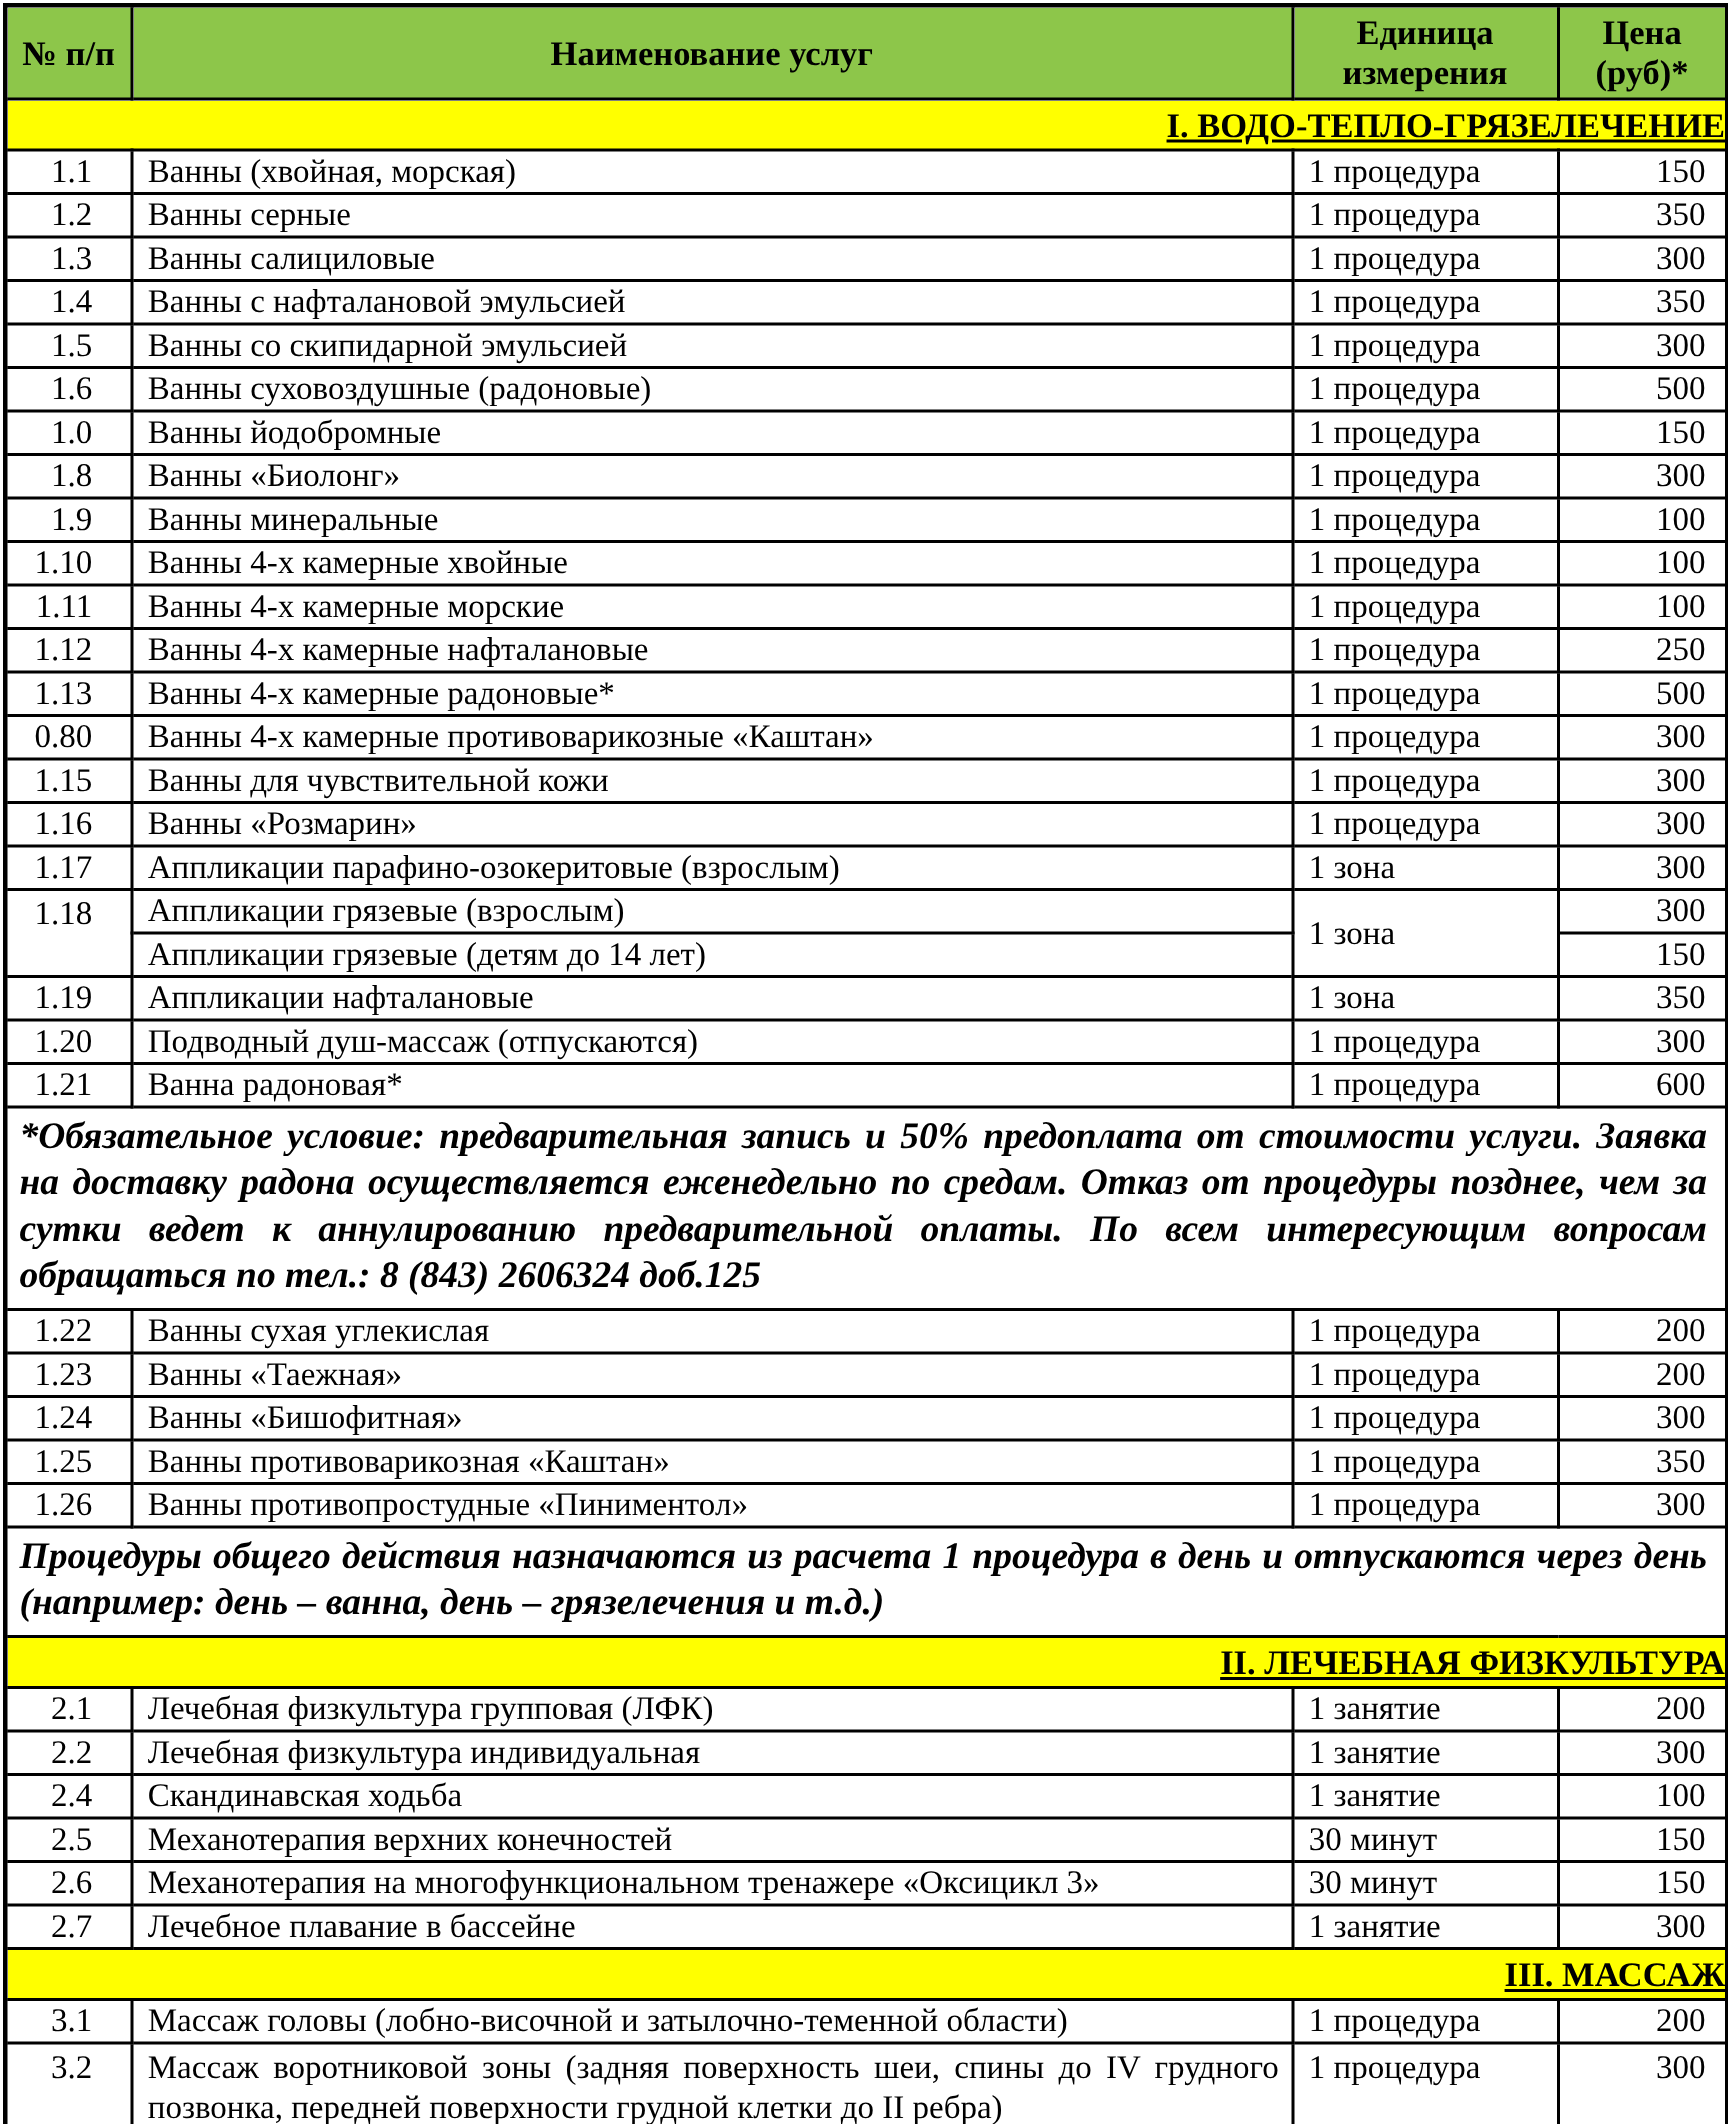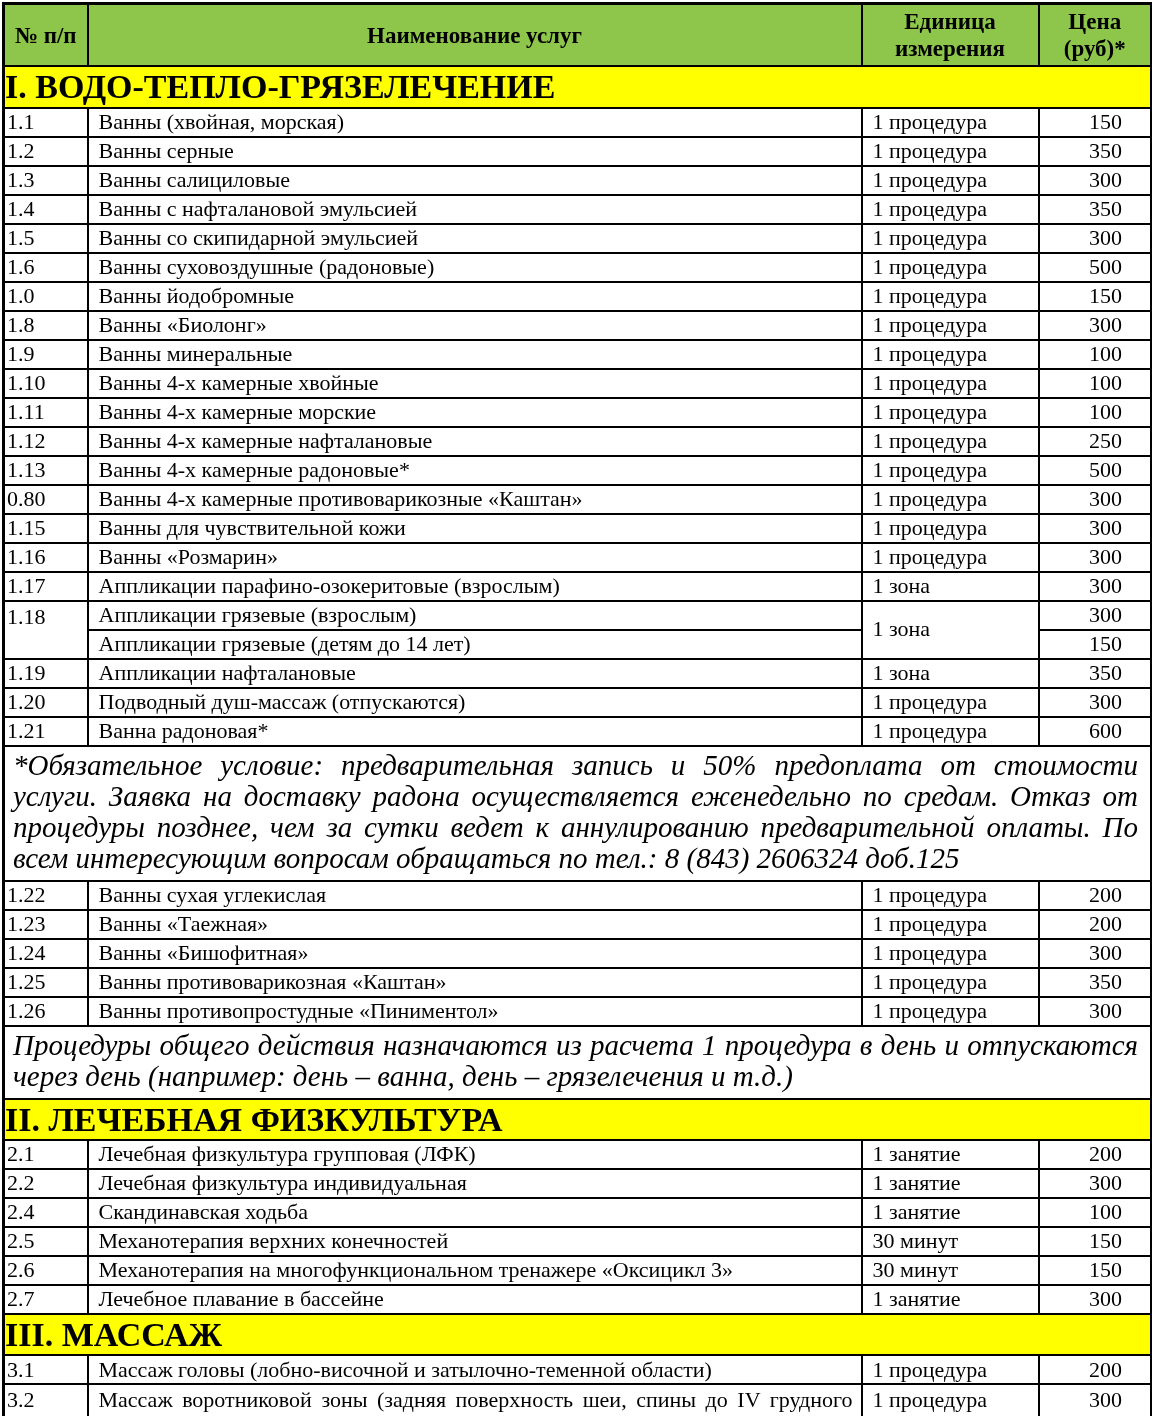--- a/index.html
+++ b/index.html
@@ -12,26 +12,26 @@
   body{width:1152px;height:1416px;font-family:"Liberation Serif","DejaVu Serif",serif;color:var(--text);}
   .page{width:1152px;height:1416px;box-sizing:border-box;padding:2px 2px 0 2px;overflow:hidden;}
   table.price{border-collapse:collapse;width:1148px;table-layout:fixed;border:3px solid var(--border);}
   col.c1{width:84px;}
   col.c2{width:774px;}
   col.c3{width:177px;}
   col.c4{width:113px;}
   th,td{border:2px solid var(--border);overflow:hidden;}
   th{background:var(--header-bg);font-weight:bold;font-size:23px;line-height:1.18;text-align:center;padding:3px 2px;height:48px;vertical-align:middle;}
   td{font-size:22px;vertical-align:middle;padding:0 10px;height:27px;line-height:1.22;}
-  td.num{padding-right:1px;padding-left:2px;}
+  td.num{text-align:right;padding-right:25px;padding-left:2px;}
   td.name{text-align:left;padding-left:10px;padding-right:8px;}
   td.unit{text-align:left;padding-left:10px;margin-left:39px;}
-  td.price{text-align:right;padding-right:28px;padding-left:2px;}
-  tr.section td{background:var(--section-bg);text-align:left;font-weight:bold;font-size:34px;height:30px;padding:1px 0;line-height:1.1;}
-  tr.note td{font-weight:normal;font-style:italic;text-align:justify;font-size:29px;line-height:31px;padding:3px 12px 6px 8px;height:auto;}
+  td.price{text-align:right;padding-right:13px;padding-left:2px;}
+  tr.section td{background:var(--section-bg);text-align:right;font-weight:bold;font-size:23px;height:30px;padding:1px 0;line-height:1.1;text-decoration:underline;}
+  tr.note td{font-weight:bold;font-style:italic;text-align:justify;font-size:25px;line-height:31px;padding:3px 12px 6px 8px;height:auto;}
   td.vtop{vertical-align:top;padding-top:2px;}
   td.justify{text-align:justify;}
 </style>
 </head>
 <body>
 
 <div class="page">
   <table class="price">
     <colgroup>
       <col class="c1">

